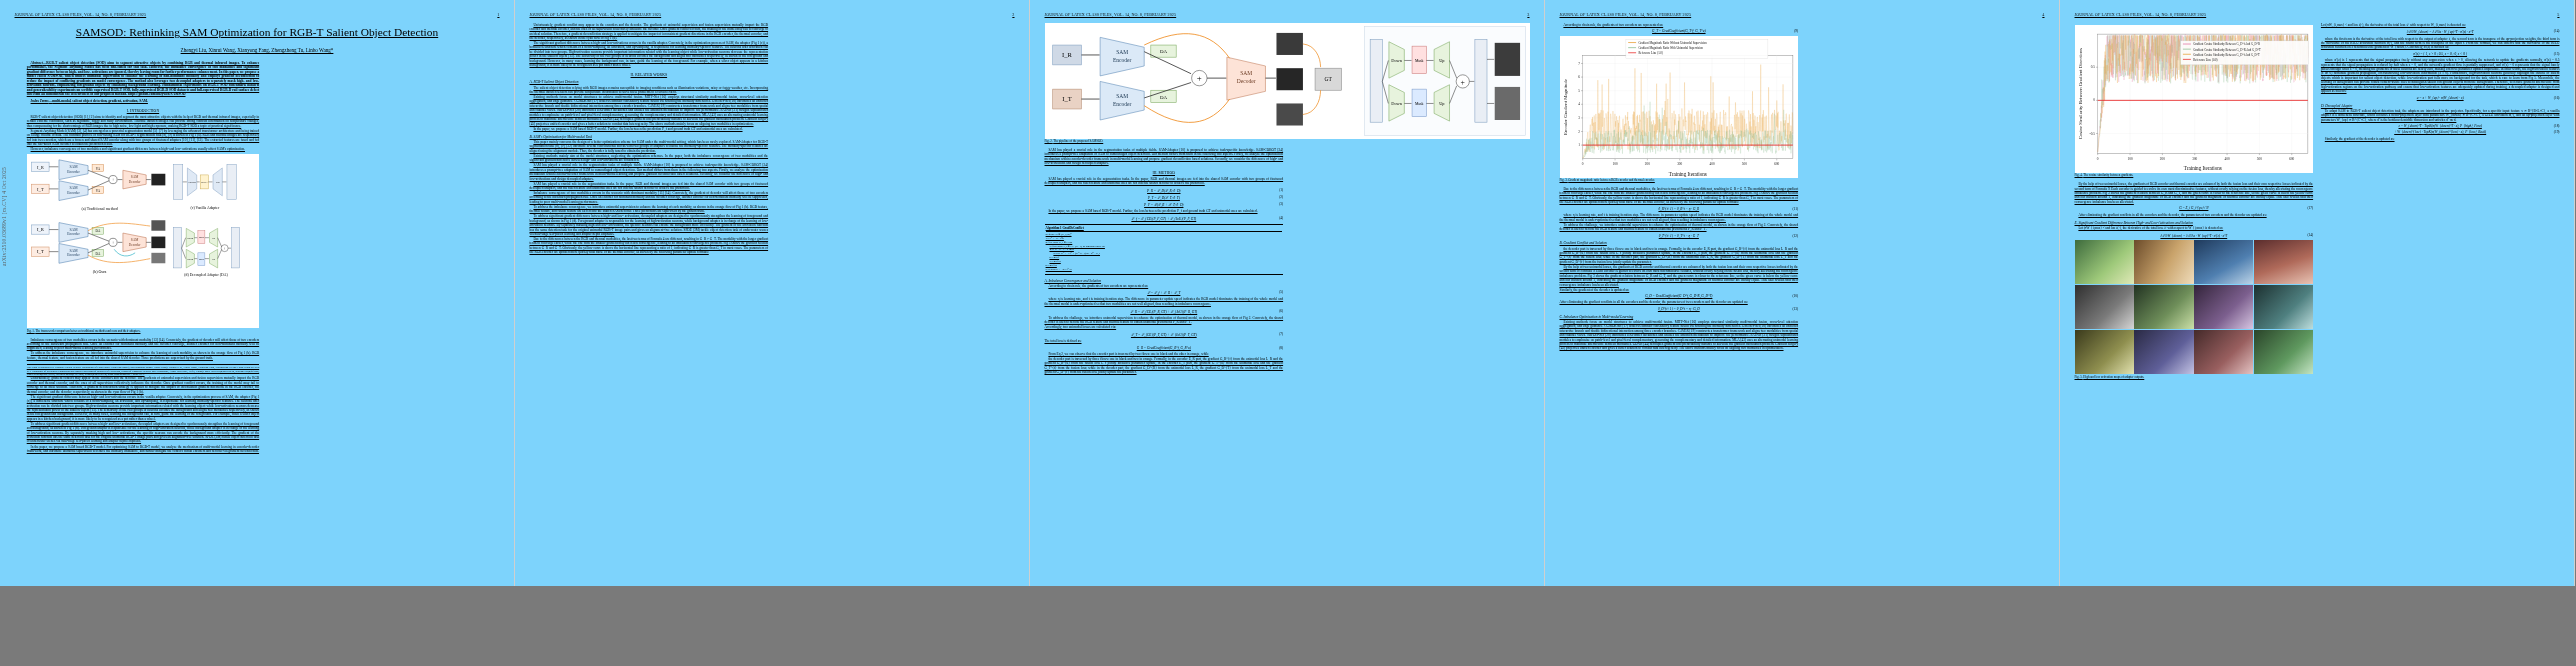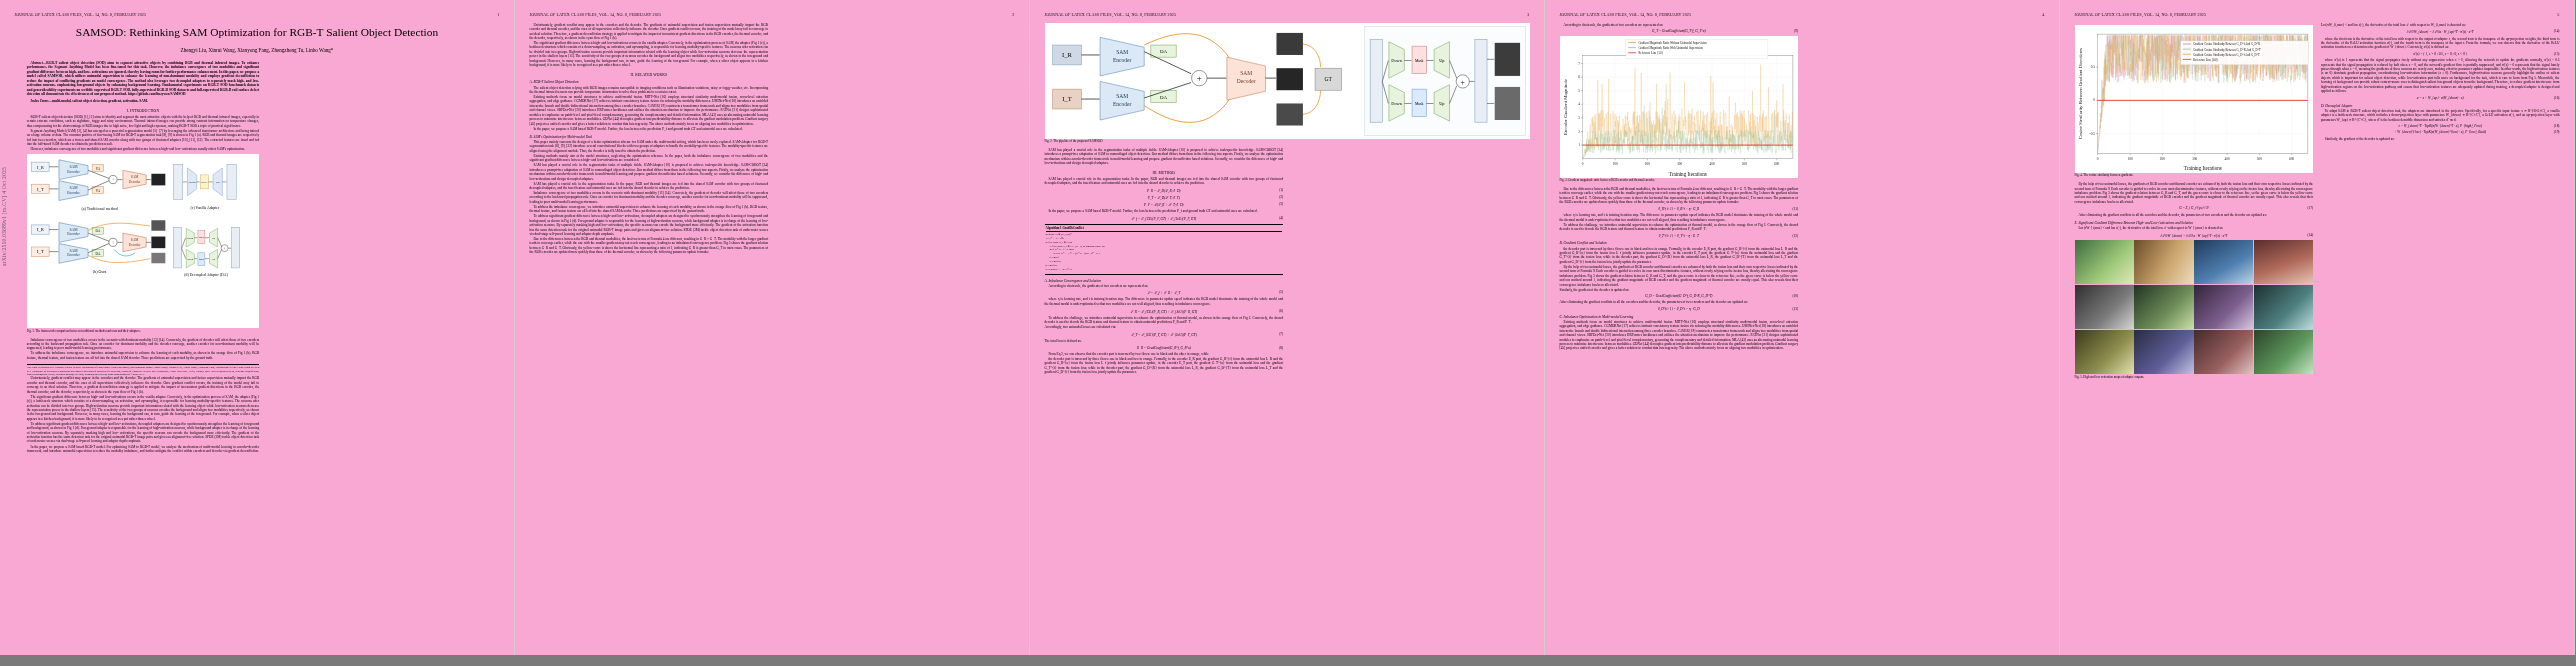--- a/index.html
+++ b/index.html
@@ -8,26 +8,27 @@
     background: #6e6e6e;
     font-family: "Liberation Serif", "DejaVu Serif", serif;
   }
   #sheet {
     width: 2576px; height: 667px;
     display: flex; flex-direction: row;
     background: #7a7a7a;
     overflow: hidden;
   }
   .page {
-    width: 515px; height: 655px;
-    background: #f9a8d4;
+    width: 515px; height: 586px;
+    background: #7dd3fc;
     position: relative;
     padding: 12.2px 14.5px 9px 14.5px;
     overflow: hidden;
     border-right: 0.6px solid #cfcfcf;
+    text-decoration: underline;
   }
   .pg-head {
     display: flex; justify-content: space-between; align-items: baseline;
     font-size: 4px; letter-spacing: 0.1px; color: #111;
     font-variant: small-caps;
     margin-bottom: 5.6px;
   }
   .pg-head .ttl { text-transform: uppercase; font-size: 4.1px; }
   .pg-head .num { font-size: 4.1px; }
 

